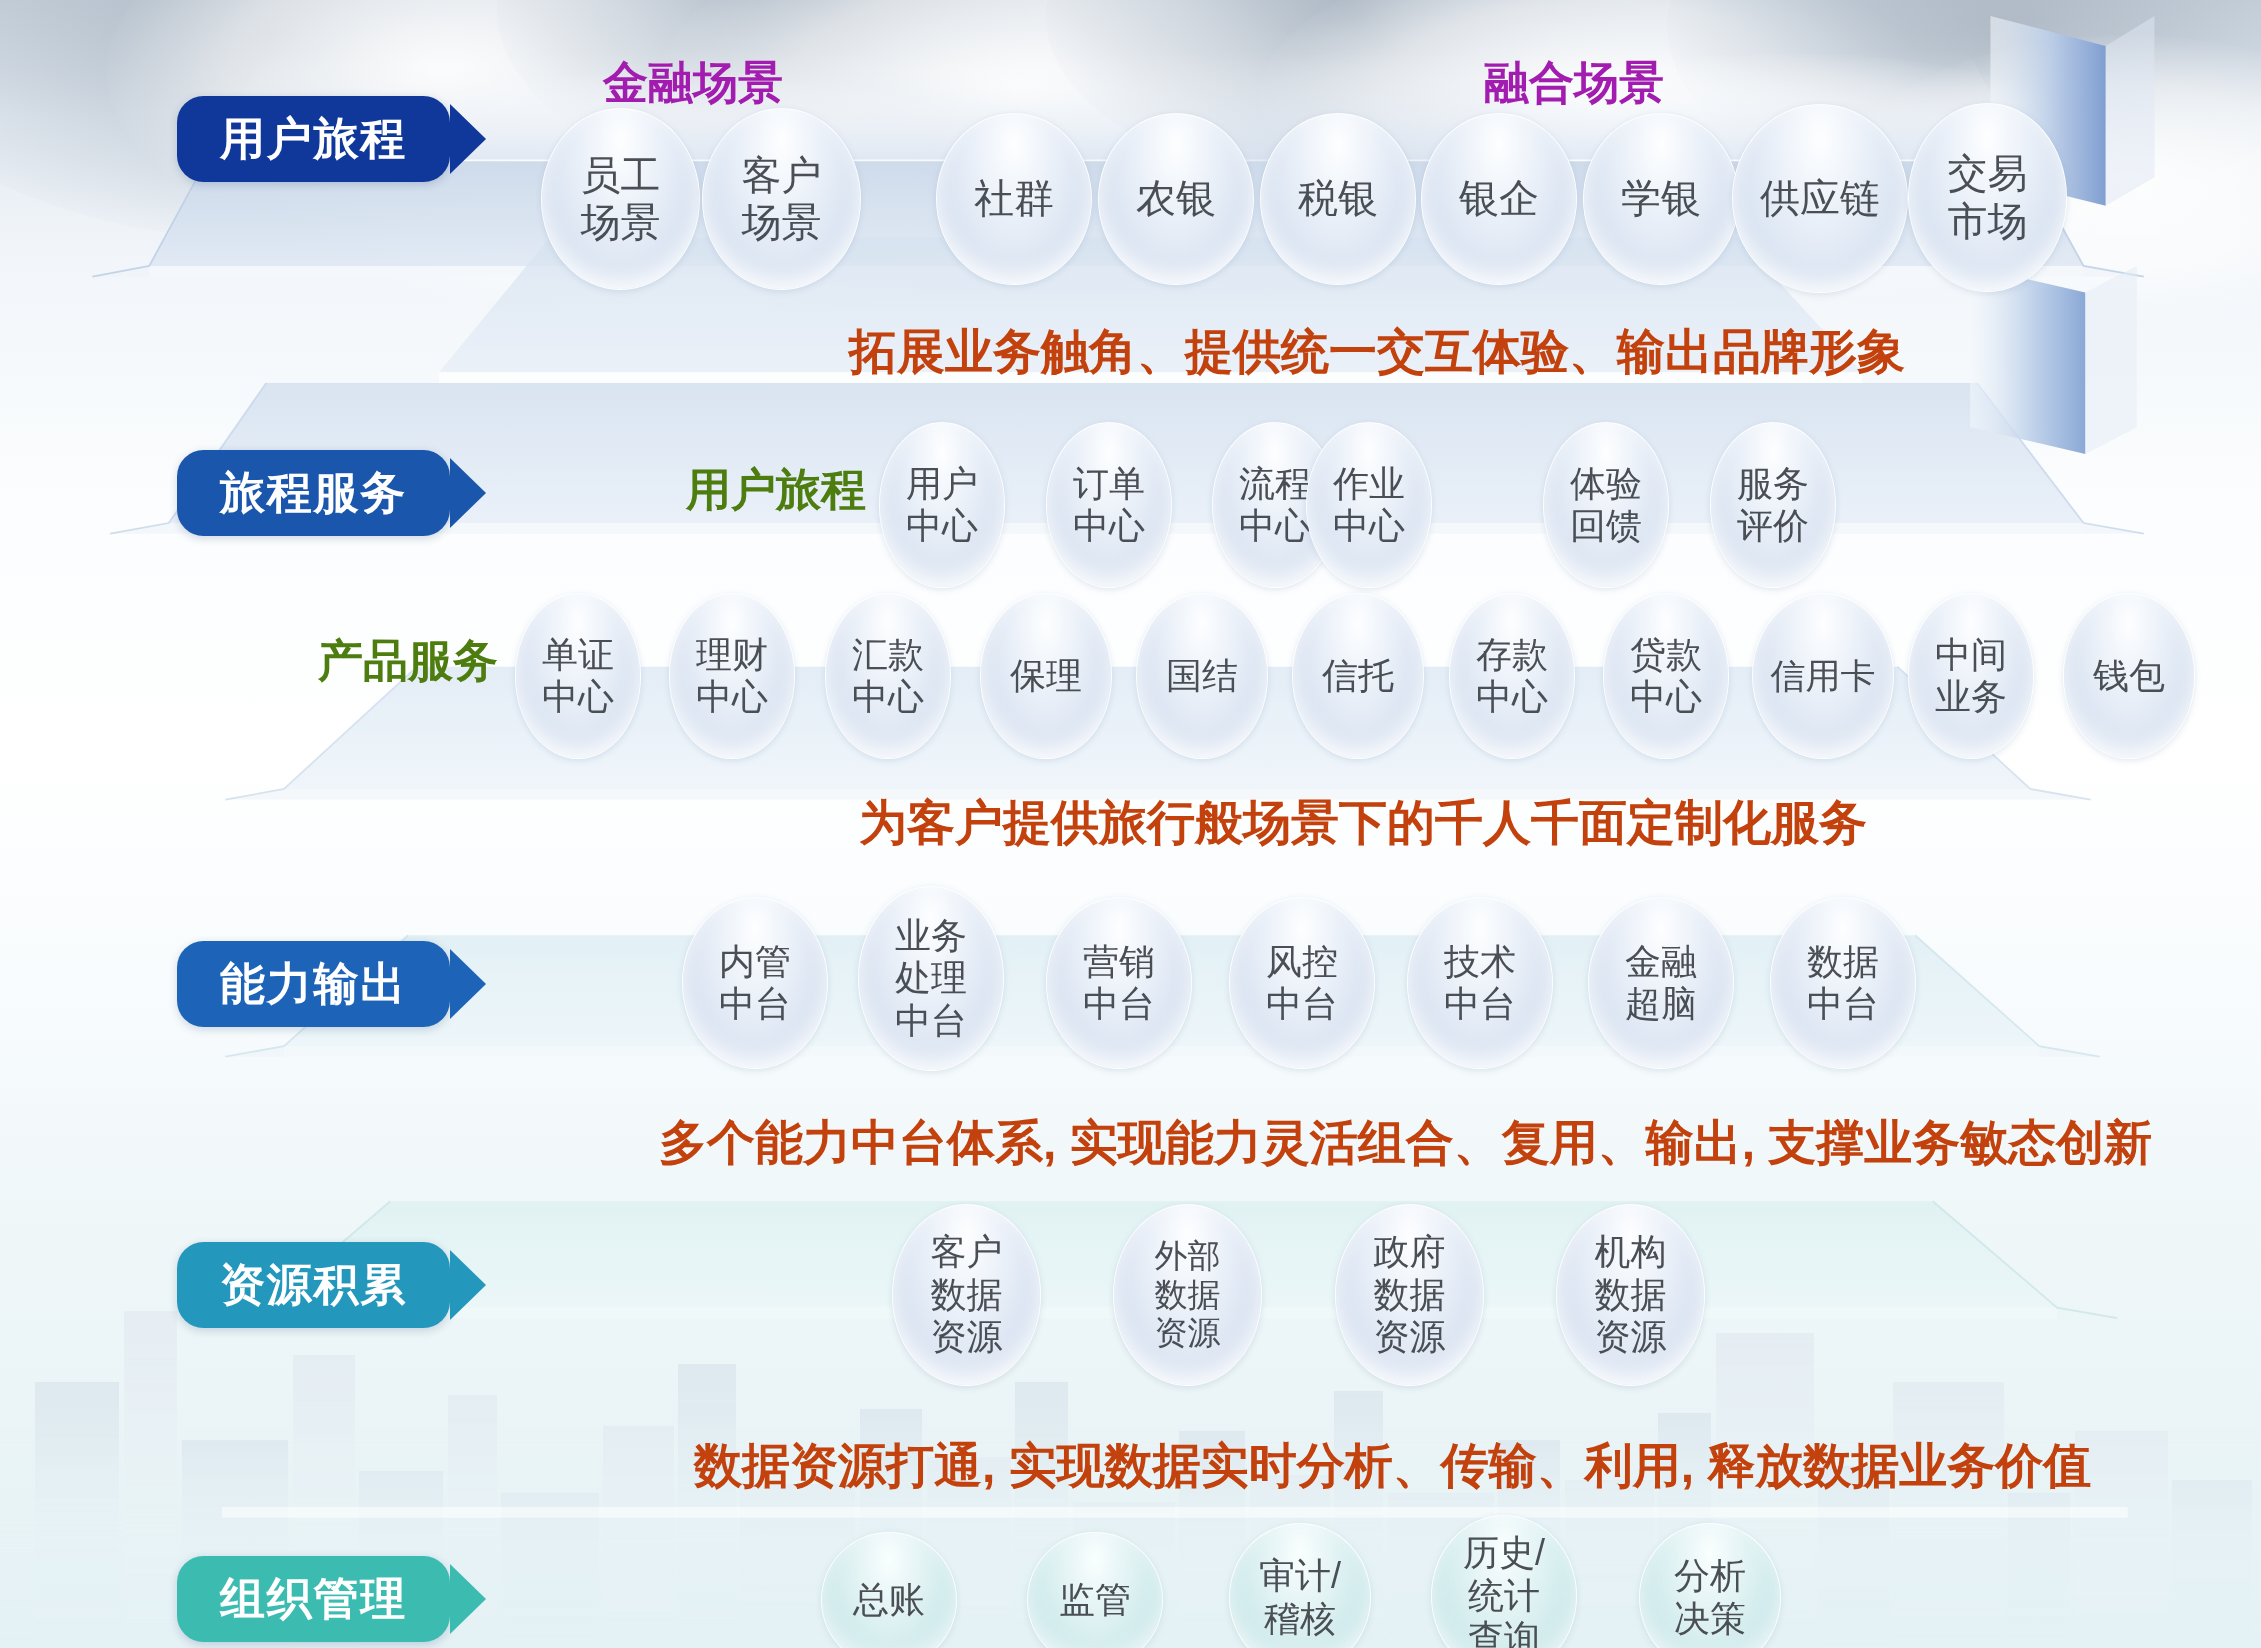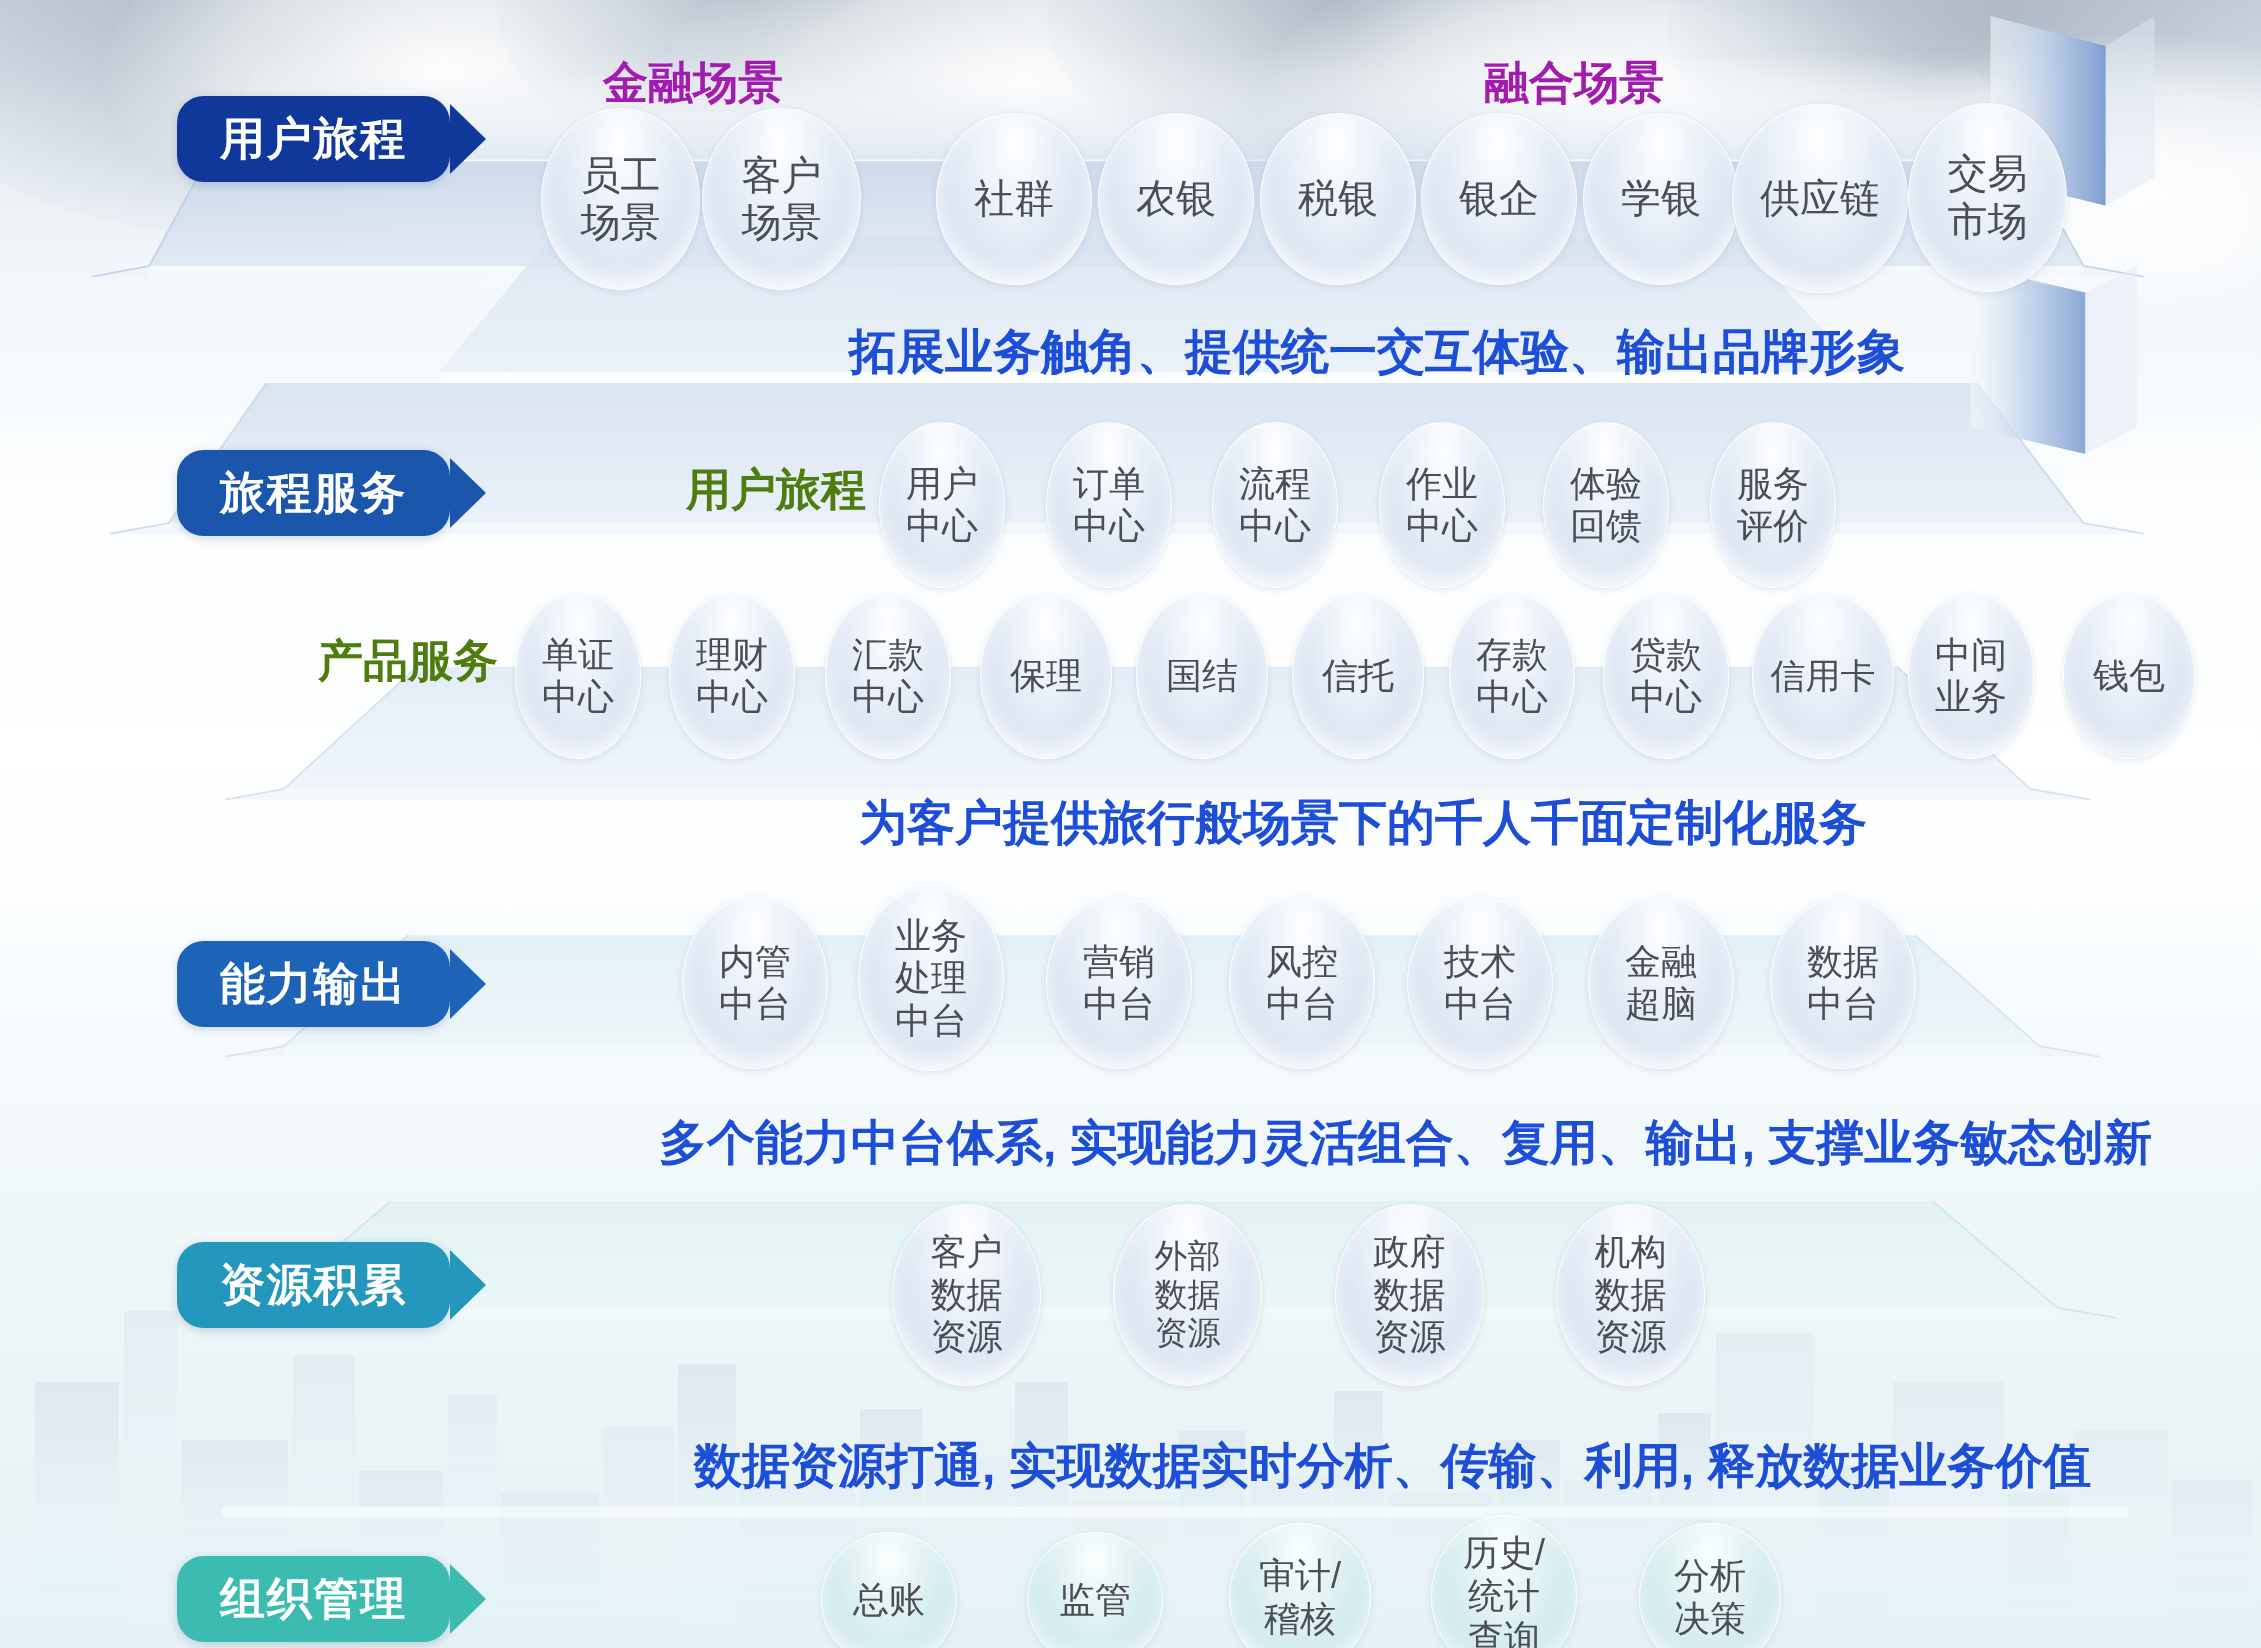--- a/index.html
+++ b/index.html
@@ -57,21 +57,21 @@
     background:radial-gradient(ellipse at 50% 20%, rgba(250,254,254,.95) 0%, rgba(226,243,244,.9) 35%, rgba(199,230,232,.85) 70%, rgba(180,218,221,.8) 100%);
     box-shadow:0 1.8px 6.2px rgba(100,160,165,.18), inset 0 -8.9px 19.5px rgba(255,255,255,.7);
   }
   .bub span { display:block; }
 
   
   .grp { position:absolute; color:#4d7c0f; font-weight:bold; white-space:nowrap; }
   .secthead { position:absolute; color:#a21caf; font-weight:bold; white-space:nowrap; }
 
   
-  .cap { position:absolute; color:#1d4ed8; white-space:nowrap; font-weight:bold; }
+  .cap { position:absolute; color:#c2410c; white-space:nowrap; font-weight:bold; }
 </style>
 </head>
 <body>
 
 <div class="sky">
   <div class="cloud dark" style="left:-124px;top:-168px;width:798px;height:408px;"></div>
   <div class="cloud" style="left:106px;top:-106px;width:674px;height:355px;"></div>
   <div class="cloud dark" style="left:497px;top:-177px;width:674px;height:372px;"></div>
   <div class="cloud" style="left:656px;top:-80px;width:727px;height:337px;"></div>
   <div class="cloud dark" style="left:1046px;top:-151px;width:621px;height:337px;"></div>
@@ -272,21 +272,21 @@
       <span>订单</span>
       <span>中心</span>
     </div>
 </div>
 <div class="bub blue" style="left: 1212px; top: 422px; width: 126px; height: 166px; font-size: 36px;">
   <div>
       <span>流程</span>
       <span>中心</span>
     </div>
 </div>
-<div class="bub blue" style="left: 1379px; top: 422px; width: 126px; height: 166px; font-size: 36px;">
+<div class="bub blue" style="left: 1306px; top: 422px; width: 126px; height: 166px; font-size: 36px;">
   <div>
       <span>作业</span>
       <span>中心</span>
     </div>
 </div>
 <div class="bub blue" style="left: 1543px; top: 422px; width: 126px; height: 166px; font-size: 36px;">
   <div>
       <span>体验</span>
       <span>回馈</span>
     </div>

